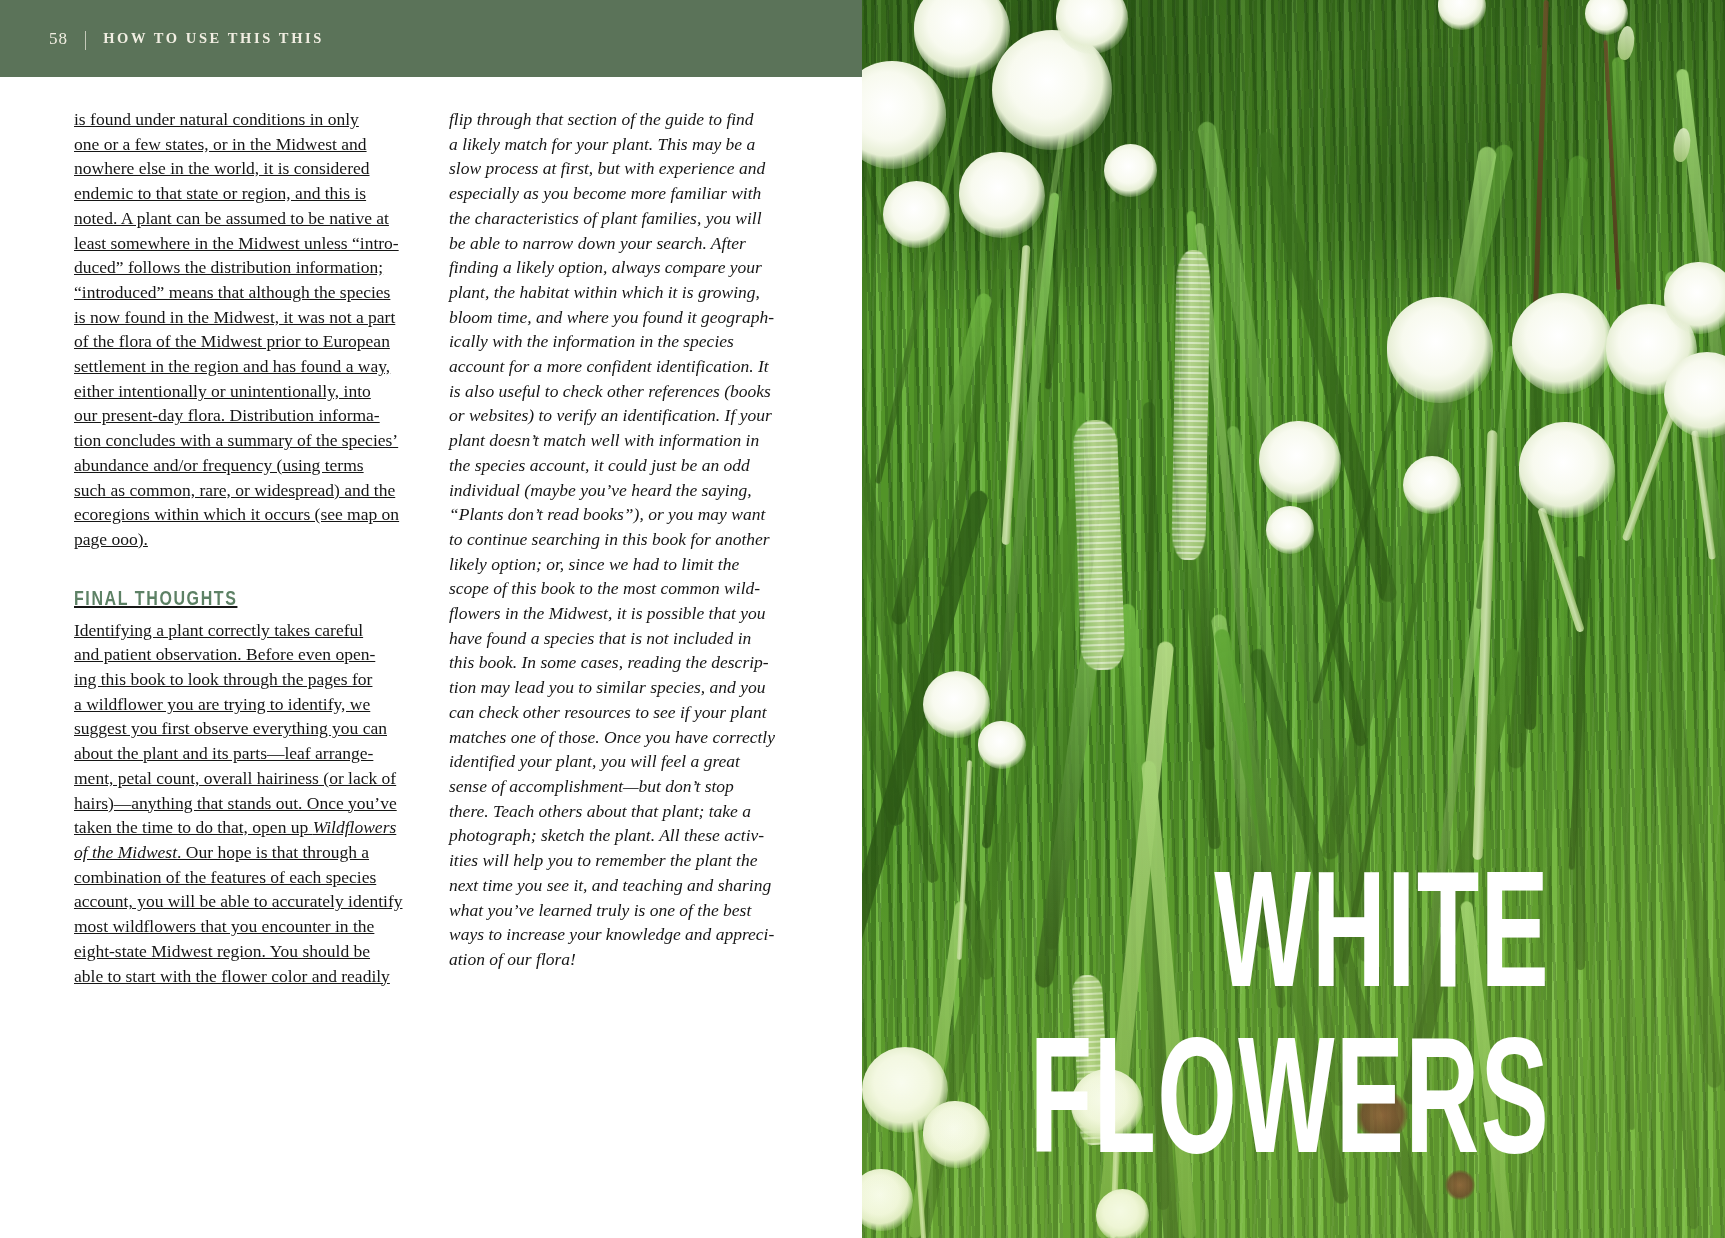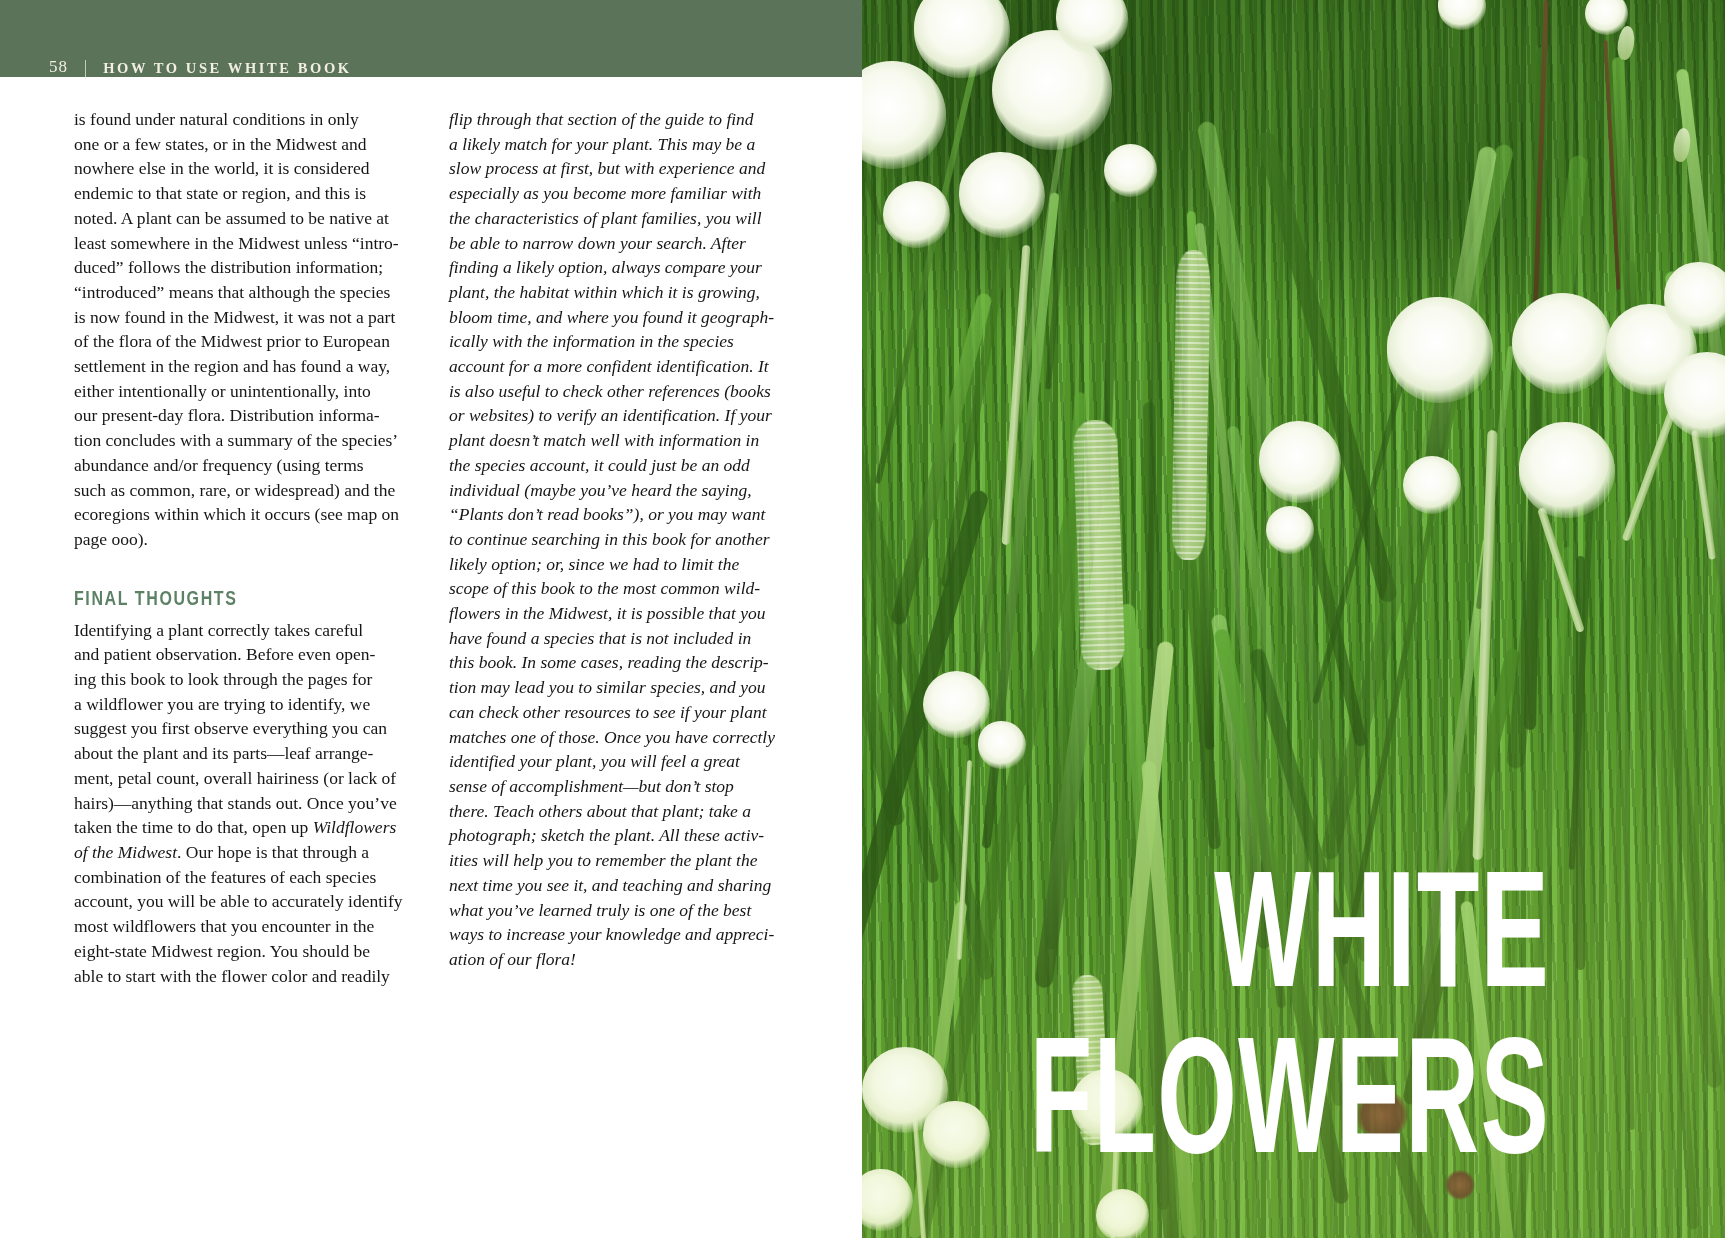--- a/index.html
+++ b/index.html
@@ -17,30 +17,30 @@
     width:1725px;height:1238px;
     background:#ffffff;
     overflow:hidden;
     font-family:"Liberation Serif", serif;
     color:var(--ink);
   }
   
   .topbar{
     position:absolute;left:0;top:0;width:934px;height:77px;
     background:var(--bar-green);
-    display:flex;align-items:flex-end;
+    display:flex;align-items:center;
     padding-left:49px;
     color:var(--header-text);
   }
   .pagenum{font-size:17px;letter-spacing:1px;}
   .sep{margin:0 16px;font-size:16px;opacity:.85;font-weight:400;transform:scaleY(1.25);}
   .running-title{font-size:14.5px;font-weight:700;letter-spacing:2.6px;}
   
   .col{position:absolute;top:107px;font-size:17.5px;line-height:24.7px;}
-  .col1{left:74px;width:345px;}
+  .col1{left:74px;width:345px;text-decoration:underline;}
   .col2{left:449px;width:360px;font-style:italic;}
   .body-text{white-space:pre;font-size:17.5px;line-height:24.7px;color:var(--ink);}
   .section-heading{
     margin-top:34px;margin-bottom:0;
     font-family:"Liberation Sans", sans-serif;
     font-size:20px;line-height:24px;font-weight:700;
     letter-spacing:2px;color:var(--heading-green);
     transform:scaleX(0.8);transform-origin:left center;
     white-space:pre;
   }
@@ -72,21 +72,21 @@
   }
 </style>
 </head>
 <body>
 
 <div class="spread">
 
   <header class="topbar">
     <span class="pagenum">58</span>
     <span class="sep">|</span>
-    <span class="running-title">HOW TO USE WHITE BOOK</span>
+    <span class="running-title">HOW TO USE THIS THIS</span>
   </header>
 
   <div class="col col1">
     <p class="body-text">is found under natural conditions in only
 one or a few states, or in the Midwest and
 nowhere else in the world, it is considered
 endemic to that state or region, and this is
 noted. A plant can be assumed to be native at
 least somewhere in the Midwest unless “intro-
 duced” follows the distribution information;

